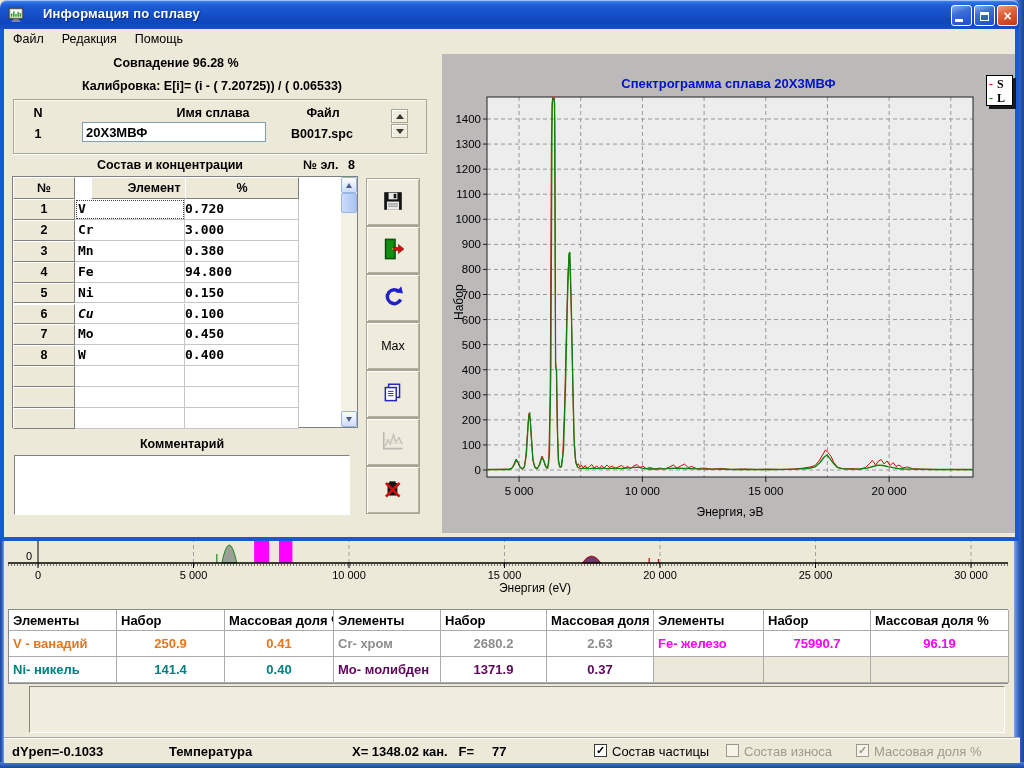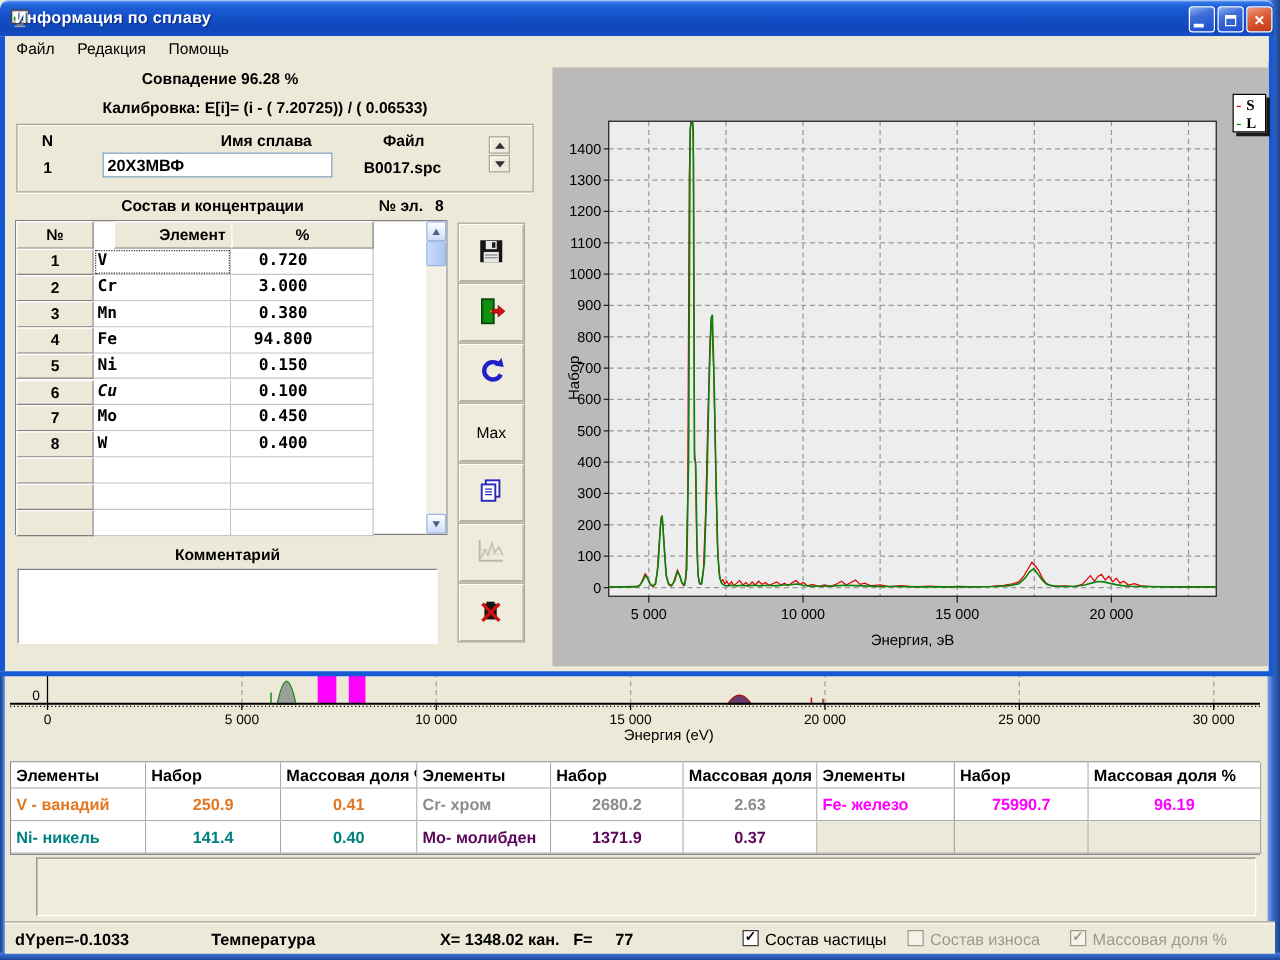--- a/index.html
+++ b/index.html
@@ -32,21 +32,21 @@
       font-size:11px;line-height:11px;text-align:center;font-weight:bold;color:#000}
   .cb.dis{border-color:#9C9A8C;color:#9C9A8C;background:#F6F4EA}
   .cb-label{position:absolute;top:6px;font-weight:normal}
   .cb-label.dis{color:#9C9A8C}
 
   
   #dialog{position:absolute;left:0;top:0;width:1019px;height:541px}
   #titlebar{position:absolute;left:0;top:0;width:1019px;height:29px;border-radius:7px 7px 0 0;
             background:linear-gradient(180deg,#5A96F2 0%,#2E74E4 8%,#1C5CD6 20%,#1450C8 50%,#0F46BA 80%,#1650C8 100%);
             box-shadow:inset 0 1px 0 rgba(255,255,255,.45)}
-  #title-text{position:absolute;left:12px;top:6px;color:#fff;font-size:13px;font-weight:bold;
+  #title-text{position:absolute;left:43px;top:6px;color:#fff;font-size:13px;font-weight:bold;
               text-shadow:1px 1px 1px rgba(8,40,120,.9);letter-spacing:.2px}
   #title-icon{position:absolute;left:8px;top:6px;width:17px;height:17px}
   .win-btn{position:absolute;top:5px;width:21px;height:21px;border-radius:3px;border:1px solid #FFF;
            background:linear-gradient(160deg,#8FB0F0 0%,#3D6FD8 35%,#2A5BD0 70%,#1E4ECB 100%);
            display:flex;align-items:flex-end;justify-content:center;cursor:default}
   .win-btn.close{background:linear-gradient(160deg,#F0A088 0%,#E06642 35%,#D24A24 70%,#C03A18 100%);
                  align-items:center;color:#fff;font-size:14px;font-weight:bold;line-height:14px}
   .glyph-min{display:block;width:8px;height:3px;background:#fff;margin:0 0 3px -6px}
   .glyph-max{display:block;width:9px;height:9px;border:1px solid #fff;border-top-width:3px;margin-bottom:4px}
 
@@ -70,21 +70,21 @@
   .tri-dn{width:0;height:0;border-left:4px solid transparent;border-right:4px solid transparent;border-top:5px solid #333}
 
   
   #comp-grid{position:absolute;left:12px;top:176px;width:346px;height:252px;background:#fff;border:1px solid #808080}
   .cg-cell{position:absolute;overflow:hidden}
   .cg-raised{background:#ECE9D8;border:1px solid;border-color:#FFFFFF #808080 #808080 #FFFFFF;
              font-size:12.5px;font-weight:bold;text-align:center}
   .cg-data{background:#fff;border-right:1px solid #C6C6C6;border-bottom:1px solid #C6C6C6;
            font-family:"DejaVu Sans Mono","Liberation Mono",monospace;font-size:13px;font-weight:bold;line-height:19px}
   .cg-elem{padding-left:3px;text-align:left}
-  .cg-pct{text-align:center;padding-right:30px}
+  .cg-pct{text-align:left;padding-right:30px}
   .focus-cell{outline:1px dotted #404040;outline-offset:-2px}
   
   #cg-sb{position:absolute;right:0;top:0;width:16px;height:250px;background:#F2F1E4}
   .sb-btn{position:absolute;left:0;width:16px;height:16px;background:linear-gradient(180deg,#FDFEFF,#CCDCF8);
           border:1px solid #99B5E4;border-radius:2px;display:flex;align-items:center;justify-content:center}
   .sb-thumb{position:absolute;left:0;top:16px;width:16px;height:20px;background:linear-gradient(90deg,#CDDCFA,#A9C4F2);
             border:1px solid #99B5E4;border-radius:2px}
   .sb-tri-up{width:0;height:0;border-left:3.5px solid transparent;border-right:3.5px solid transparent;border-bottom:5px solid #4D6185}
   .sb-tri-dn{width:0;height:0;border-left:3.5px solid transparent;border-right:3.5px solid transparent;border-top:5px solid #4D6185}
 
@@ -350,20 +350,21 @@
         <button class="side-btn">
           <span class="ic"><svg width="24" height="22" viewBox="0 0 22 20">
               <rect x="6" y="4.5" width="9" height="11.5" fill="#151515"></rect>
               <rect x="7.5" y="3" width="6" height="2" fill="#151515"></rect>
               <path d="M4.5 4.5 L17 17 M17 4.5 L4.5 17" stroke="#D01010" stroke-width="2.4"></path>
             </svg></span>
         </button>
       </div>
 
     <div id="chart-panel">
+      <div id="chart-title">Спектрограмма сплава  20Х3МВФ</div>
       <div id="legend-box">
           <div><span class="lg-dash" style="color: rgb(222, 0, 0);">-</span><span>S</span></div>
           <div><span class="lg-dash" style="color: rgb(12, 129, 12);">-</span><span>L</span></div>
         </div>
       <svg id="spectro-svg" class="abs" style="left:5px;top:38px" width="560" height="436">
           <rect x="40" y="5" width="486" height="380" fill="#EDEDED"></rect>
           <line x1="40" y1="378" x2="526" y2="378" stroke="#989898" stroke-dasharray="4 3" stroke-width="1"></line>
           <line x1="36" y1="378" x2="40" y2="378" stroke="#202020"></line>
           <text x="34" y="382" text-anchor="end" font-size="11.5" fill="#000">0</text>
           <line x1="40" y1="352.92857142857144" x2="526" y2="352.92857142857144" stroke="#989898" stroke-dasharray="4 3" stroke-width="1"></line>

